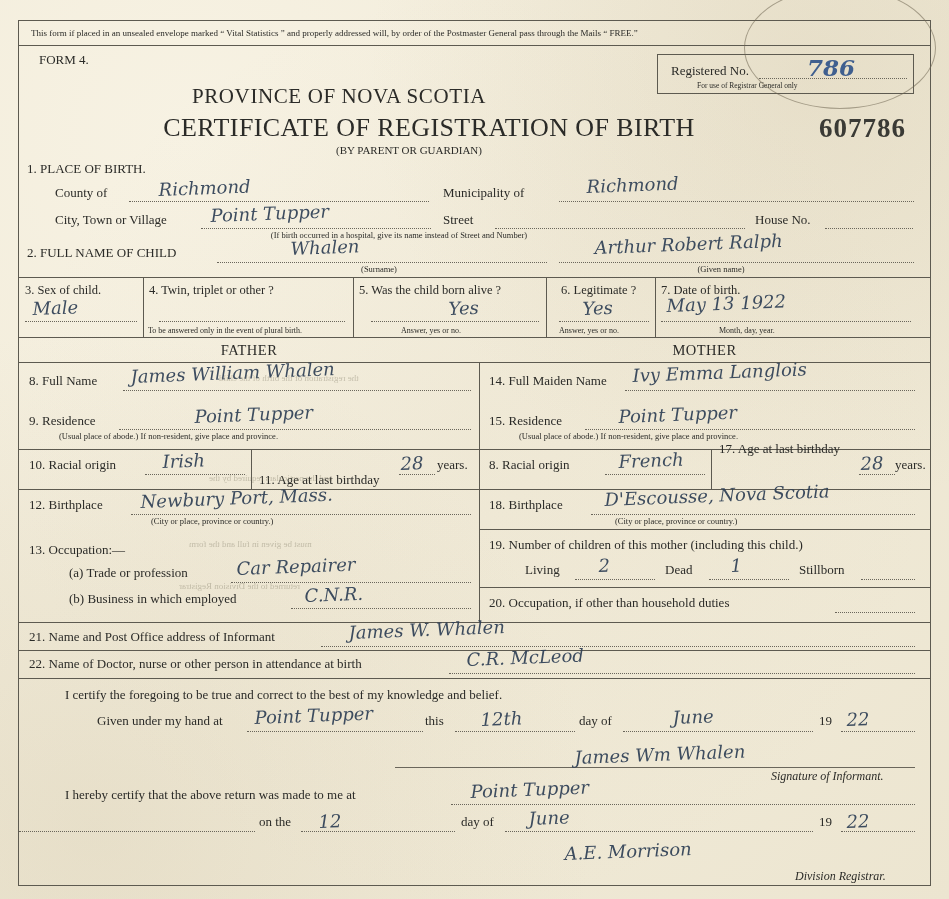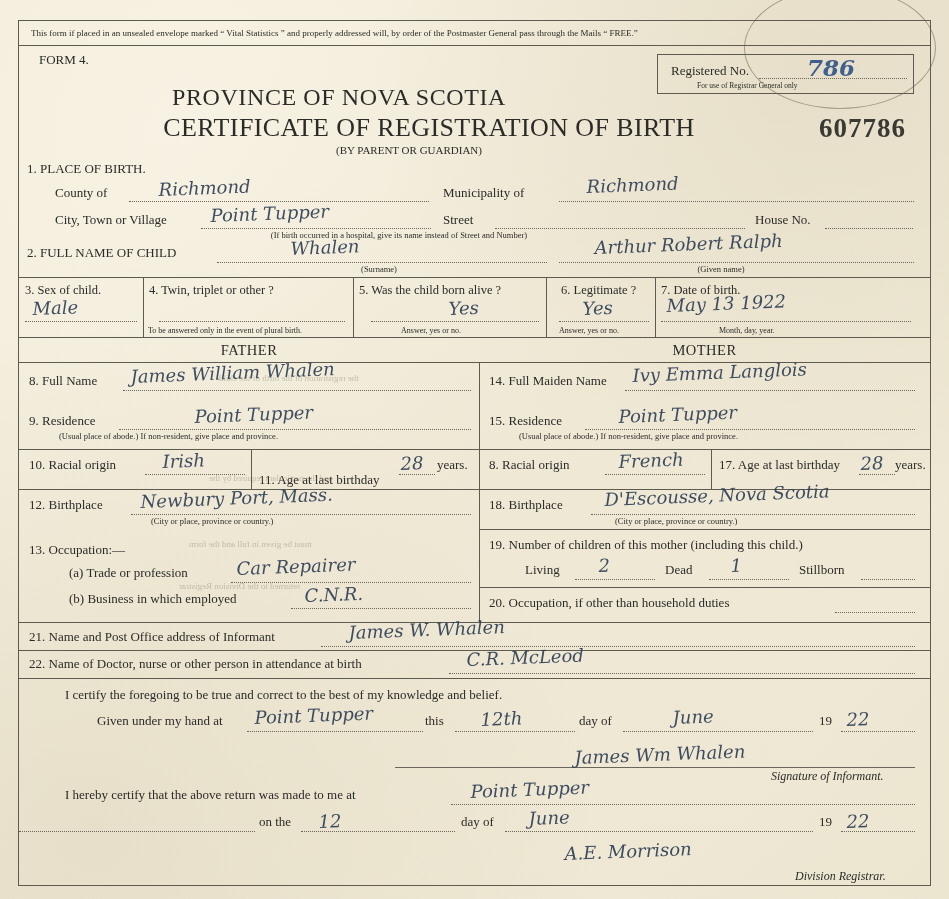--- a/index.html
+++ b/index.html
@@ -88,21 +88,21 @@
     color: #2e3f55;
     white-space: nowrap;
     transform-origin: left bottom;
     opacity: .92;
   }
   .hw.md { font-size: 18px; }
   .hw.rot { transform: rotate(-2.2deg); }
 
   .title-prov {
     position: absolute;
-    font-size: 24px;
+    font-size: 21px;
     letter-spacing: .6px;
     font-family: "Liberation Serif", serif;
   }
   .title-main {
     position: absolute;
     font-size: 26px;
     letter-spacing: .4px;
     font-family: "Liberation Serif", serif;
   }
   .stampnum {
@@ -261,21 +261,21 @@
       <div class="vrule" style="left:232px; top:428px; height:40px;"></div>
       <div class="t lbl" style="left:240px; top:436px;margin-top:15px;">11.  Age at last birthday</div>
       <div class="dots" style="left:380px; top:453px; width:36px;"></div>
       <div class="hw md rot" style="left:382px; top:432px;">28</div>
       <div class="t lbl" style="left:418px; top:436px;">years.</div>
 
       <div class="t lbl" style="left:470px; top:436px;">8.  Racial origin</div>
       <div class="dots" style="left:586px; top:453px; width:100px;"></div>
       <div class="hw md rot" style="left:600px; top:430px;">French</div>
       <div class="vrule" style="left:692px; top:428px; height:40px;"></div>
-      <div class="t lbl" style="left:700px; top:436px;text-align:center;">17.  Age at last birthday</div>
+      <div class="t lbl" style="left:700px; top:420px;text-align:center;">17.  Age at last birthday</div>
       <div class="dots" style="left:840px; top:453px; width:36px;"></div>
       <div class="hw md rot" style="left:842px; top:432px;">28</div>
       <div class="t lbl" style="left:876px; top:436px;">years.</div>
 
       <div class="rule" style="left:0; top:468px; width:911px;"></div>
 
       <div class="t lbl" style="left:10px; top:476px;">12.  Birthplace</div>
       <div class="dots" style="left:112px; top:493px; width:340px;"></div>
       <div class="hw md rot" style="left:122px; top:470px;">Newbury Port, Mass.</div>
       <div class="t" style="left:132px; top:495px; font-size:8.5px;">(City or place, province or country.)</div>

